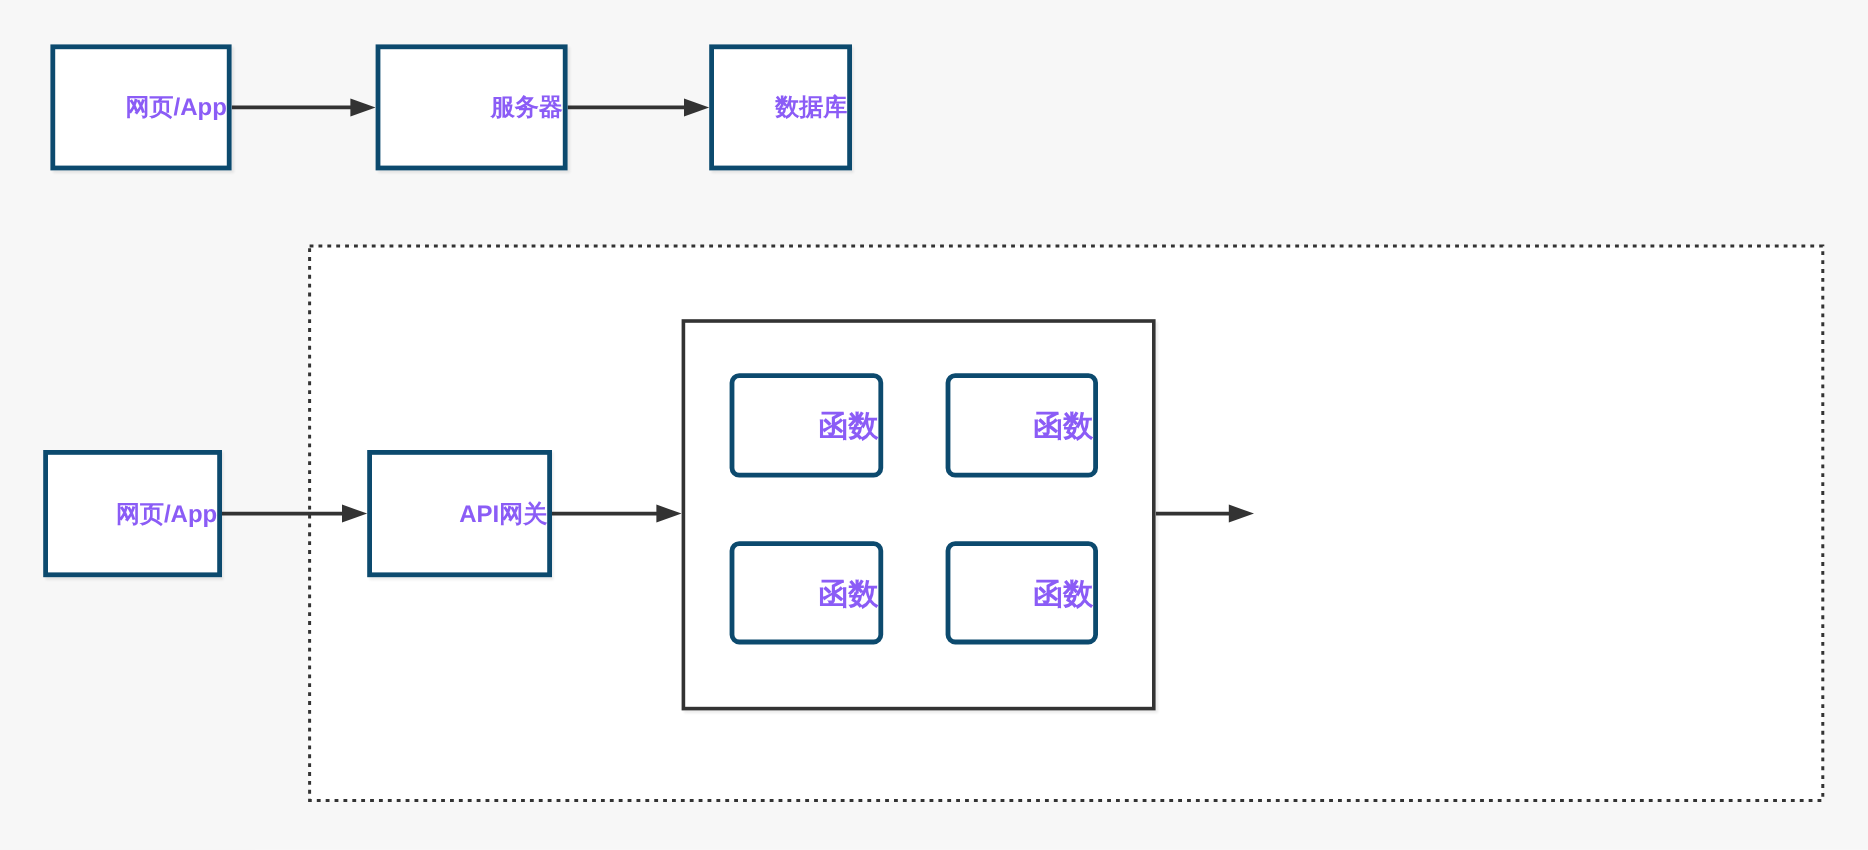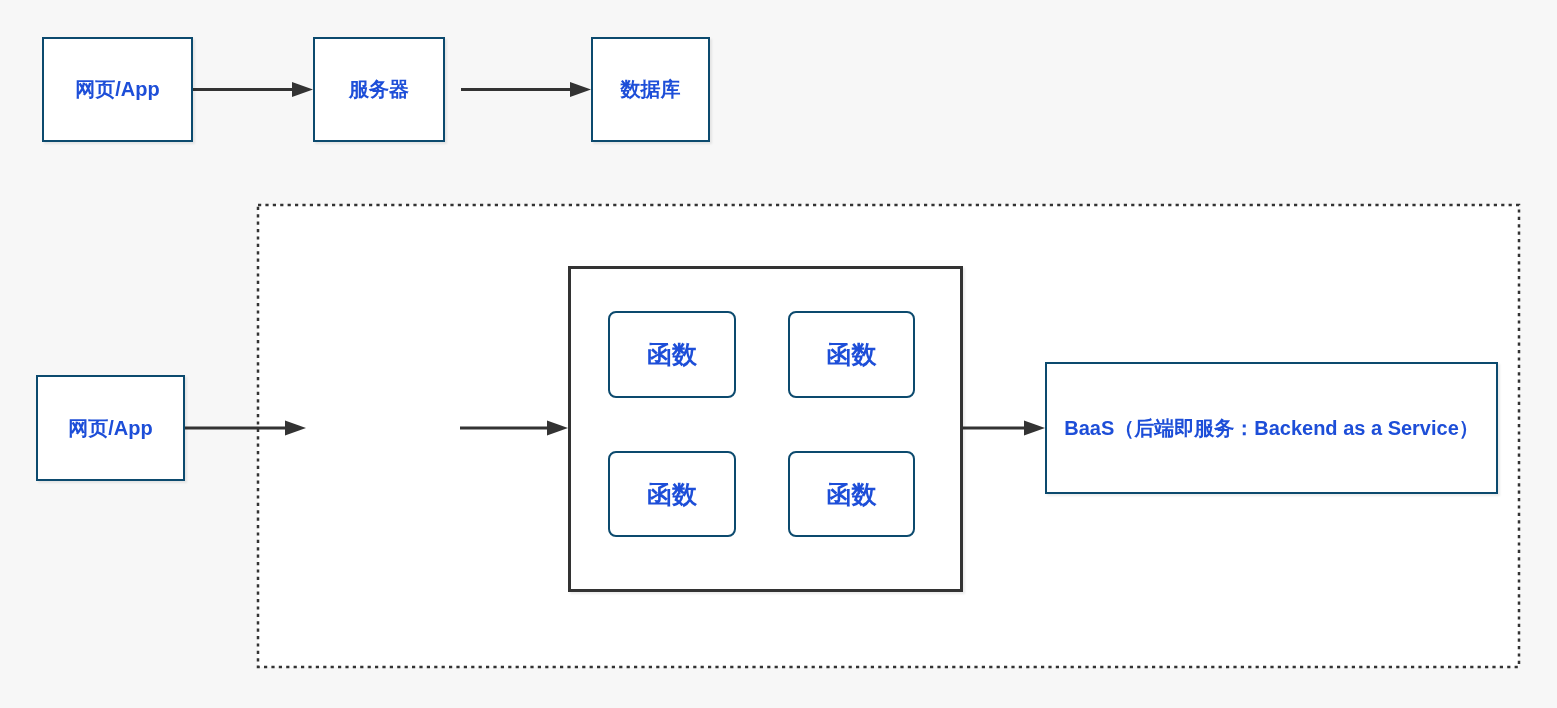--- a/index.html
+++ b/index.html
@@ -17,34 +17,34 @@
   }
   .layer-svg {
     position: absolute;
     inset: 0;
     z-index: 0;
   }
   .node {
     position: absolute;
     box-sizing: border-box;
     background: #ffffff;
-    border: 2px solid #0c4a6e;
+    border: 4px solid #0c4a6e;
     display: flex;
     align-items: center;
-    justify-content: center;
+    justify-content: flex-end;
     font-weight: 700;
     font-size: 20px;
-    color: #1d4ed8;
+    color: #8b5cf6;
     white-space: nowrap;
     z-index: 2;
     box-shadow: 2px 2px 2px rgba(0,0,0,0.08);
   }
   
   .n-web1   { left: 42px;  top: 37px;  width: 151px; height: 105px; }
-  .n-server { left: 313px; top: 37px;  width: 132px; height: 105px; }
+  .n-server { left: 313px; top: 37px;  width: 160px; height: 105px; }
   .n-db     { left: 591px; top: 37px;  width: 119px; height: 105px; }
   
   .n-web2   { left: 36px;   top: 375px; width: 149px; height: 106px; }
   .n-gw     { left: 306px;  top: 375px; width: 154px; height: 106px; }
   .n-baas   { left: 1045px; top: 362px; width: 453px; height: 132px; }
   
   .fn-container {
     position: absolute;
     left: 568px; top: 266px; width: 395px; height: 326px;
     box-sizing: border-box;
@@ -105,33 +105,33 @@
   <div class="node n-server">
     <span>服务器</span>
   </div>
   <div class="node n-db">
     <span>数据库</span>
   </div>
 
   <div class="node n-web2">
     <span>网页/App</span>
   </div>
+  <div class="node n-gw">
+    <span>API网关</span>
+  </div>
 
   <div class="fn-container"></div>
 
   <div class="node fn fn-tl">
     <span>函数</span>
   </div>
   <div class="node fn fn-tr">
     <span>函数</span>
   </div>
   <div class="node fn fn-bl">
     <span>函数</span>
   </div>
   <div class="node fn fn-br">
     <span>函数</span>
   </div>
 
-  <div class="node n-baas">
-    <span>BaaS（后端即服务：Backend as a Service）</span>
-  </div>
 
 </div>
 
 </body></html>

